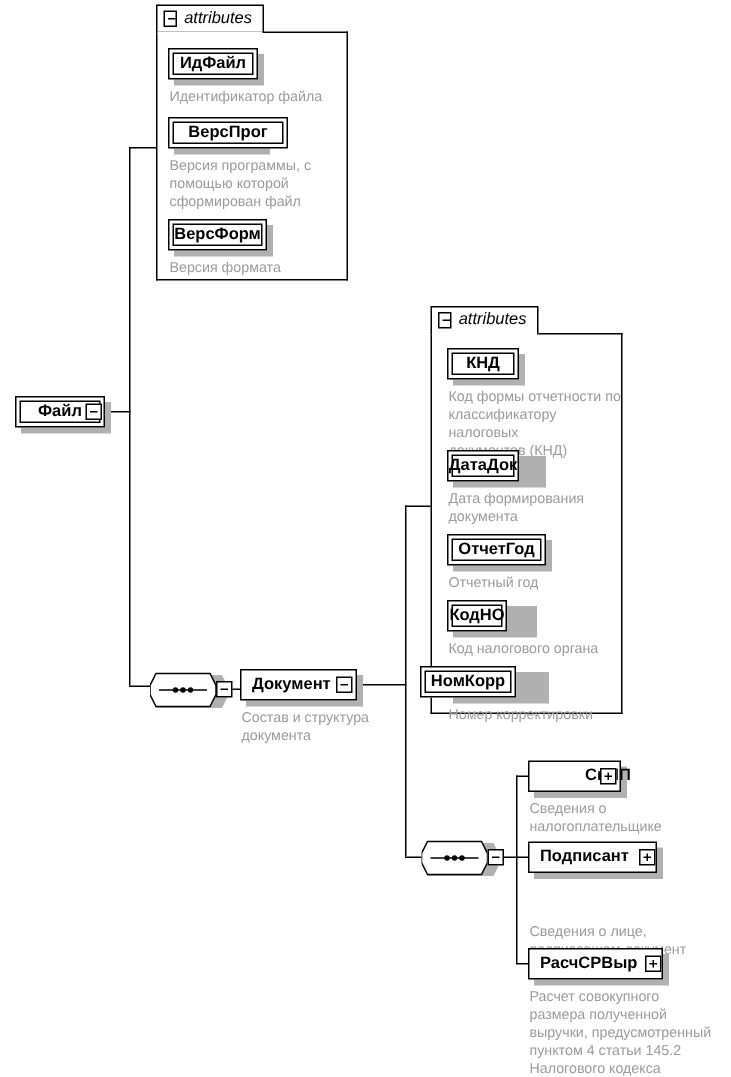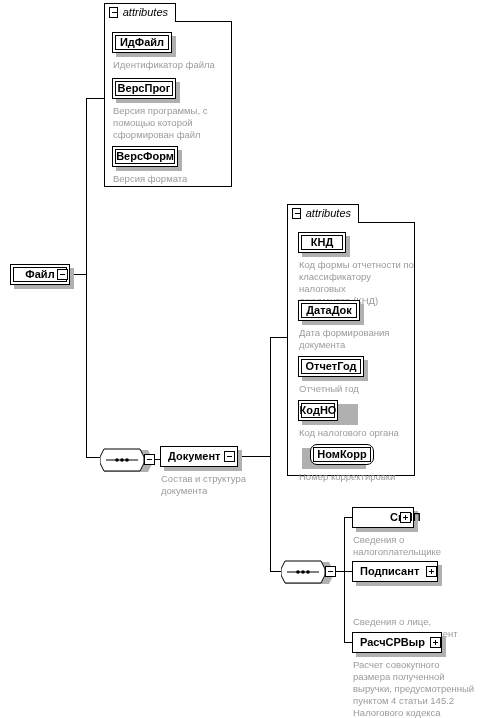--- a/index.html
+++ b/index.html
@@ -215,21 +215,21 @@
 
   <div class="shadow" style="left:116px; top:36px; width:60px; height:21px;"></div>
   <div class="nodebox" style="left:112px; top:32px; width:60px; height:21px;">
     <div class="inner">
       <span class="lbl">ИдФайл</span>
     </div>
   </div>
   <div class="desc" style="left:113px; top:59px; width:112px;">Идентификатор файла</div>
 
   <div class="shadow" style="left:116px; top:82px; width:64px; height:21px;"></div>
-  <div class="nodebox" style="left:112px; top:78px; width:64px; height:21px;">
+  <div class="nodebox" style="left:112px; top:78px; width:80px; height:21px;">
     <div class="inner">
       <span class="lbl">ВерсПрог</span>
     </div>
   </div>
   <div class="desc" style="left:113px; top:105px; width:112px;">Версия программы, с
 помощью которой
 сформирован файл</div>
 
   <div class="shadow" style="left:116px; top:150px; width:66px; height:21px;"></div>
   <div class="nodebox" style="left:112px; top:146px; width:66px; height:21px;">
@@ -288,21 +288,21 @@
   <div class="nodebox" style="left:298px; top:232px; width:48px; height:21px;">
     <div class="inner">
       <span class="lbl">КНД</span>
     </div>
   </div>
   <div class="desc" style="left:299px; top:259px; width:118px;">Код формы отчетности по
 классификатору налоговых
 документов (КНД)</div>
 
   <div class="shadow" style="left:302px; top:304px; width:62px; height:21px;"></div>
-  <div class="nodebox" style="left:298px; top:300px; width:62px; height:21px;">
+  <div class="nodebox" style="left:298px; top:300px; width:48px; height:21px;">
     <div class="inner">
       <span class="lbl">ДатаДок</span>
     </div>
   </div>
   <div class="desc" style="left:299px; top:327px; width:118px;">Дата формирования
 документа</div>
 
   <div class="shadow" style="left:302px; top:360px; width:66px; height:21px;"></div>
   <div class="nodebox" style="left:298px; top:356px; width:66px; height:21px;">
     <div class="inner">
@@ -313,21 +313,21 @@
 
   <div class="shadow" style="left:302px; top:404px; width:56px; height:21px;"></div>
   <div class="nodebox" style="left:298px; top:400px; width:40px; height:21px;">
     <div class="inner">
       <span class="lbl">КодНО</span>
     </div>
   </div>
   <div class="desc" style="left:299px; top:427px; width:118px;">Код налогового органа</div>
 
   <div class="shadow" style="left:302px; top:448px; width:64px; height:21px;"></div>
-  <div class="nodebox" style="left:310px; top:444px; width:64px; height:21px;border-radius:7px;">
+  <div class="nodebox" style="left:280px; top:444px; width:64px; height:21px;">
     <div class="inner">
       <span class="lbl">НомКорр</span>
     </div>
   </div>
   <div class="desc" style="left:299px; top:471px; width:118px;">Номер корректировки</div>
 
   <div class="seq" style="left:281px; top:558px;">
     <svg width="54" height="28" viewBox="0 0 54 28">
       <polygon points="4,26 48,26 52,18 52,12 48,4 8,4 4,12 4,18" fill="#b0b0b0" stroke="none"></polygon>
       <polygon points="0,11 4,3 40,3 44,11 44,17 40,25 4,25 0,17" fill="#ffffff" stroke="#000000" stroke-width="1"></polygon>

